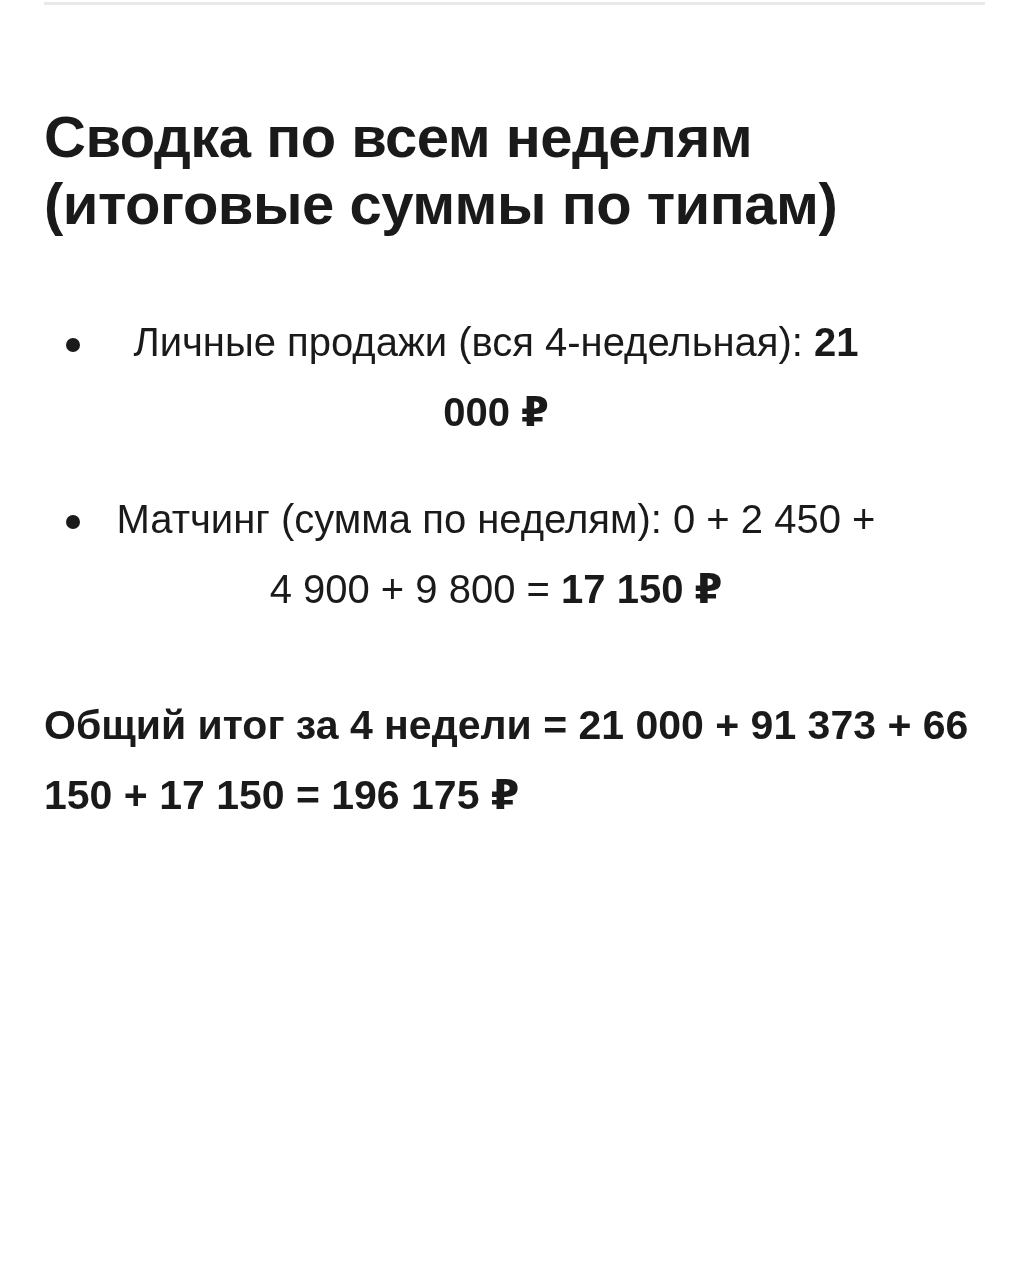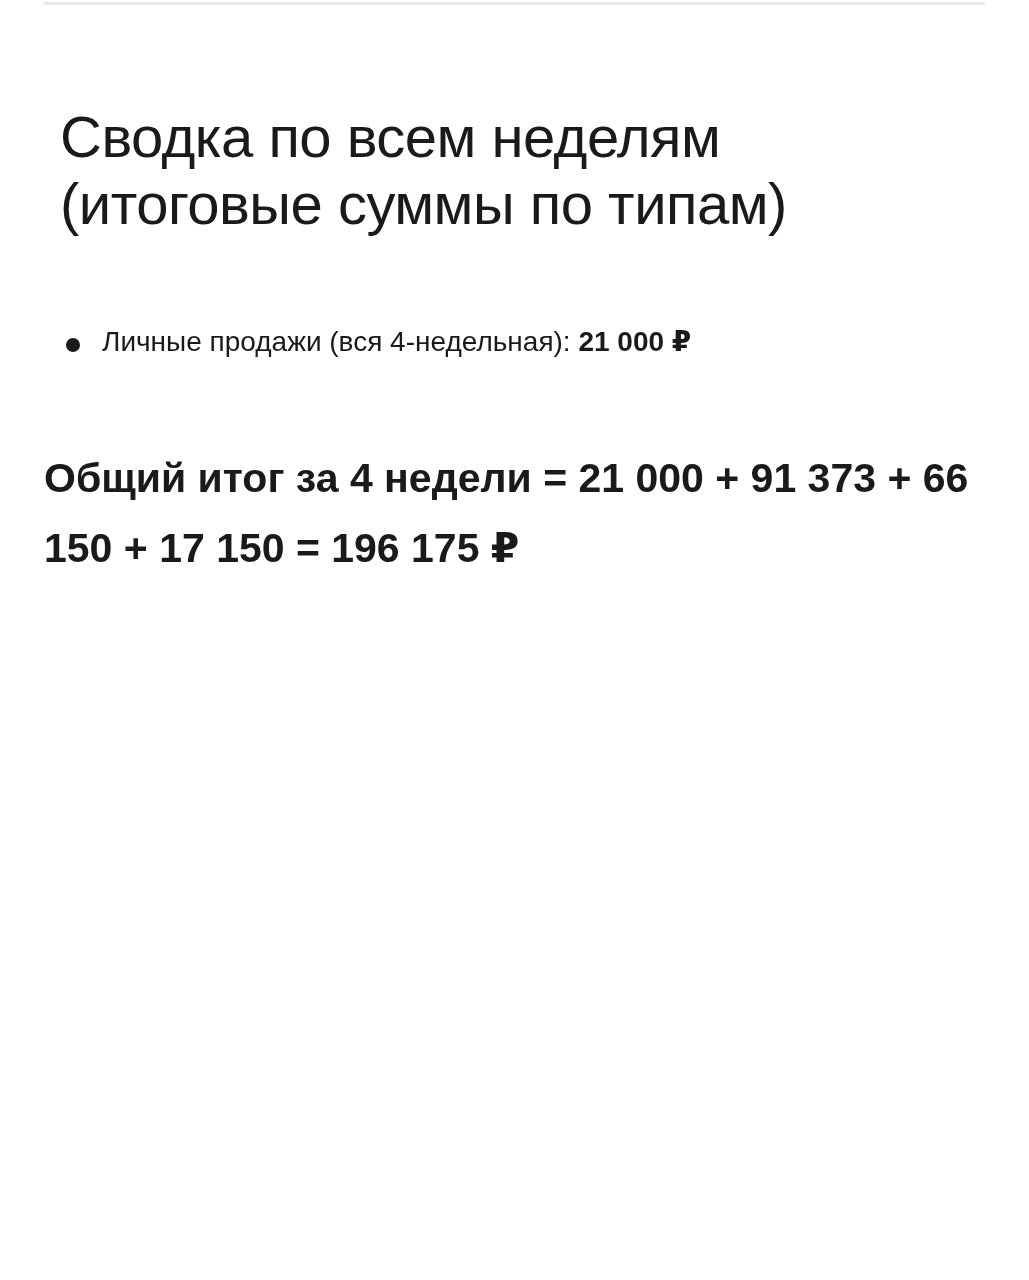--- a/index.html
+++ b/index.html
@@ -20,39 +20,40 @@
     height: 1280px;
     padding: 0 44px;
   }
   .top-divider {
     border: none;
     height: 3px;
     background: #e9e9e9;
     margin: 2px 0 0 0;
   }
   .page-title {
-    margin: 98px 0 0 16px;
+    margin: 98px 0 0 0;
     font-size: 58px;
     line-height: 67px;
-    font-weight: 400;
+    font-weight: 700;
     letter-spacing: -0.5px;
     color: #1a1a1a;
     max-width: 940px;
   }
   .summary-list {
     list-style: none;
     margin: 70px 0 0 0;
     padding: 0 95px 0 58px;
   }
   .summary-item {
     position: relative;
-    font-size: 28px;
+    font-size: 40px;
     line-height: 70px;
     font-weight: 400;
     margin: 0 0 37px 0;
+    text-align: center;
   }
   .summary-item:last-child {
     margin-bottom: 0;
   }
   .bullet-dot {
     position: absolute;
     left: -36px;
     top: 31px;
     width: 14px;
     height: 14px;
@@ -77,17 +78,21 @@
 
   <hr class="top-divider">
 
   <h1 class="page-title">Сводка по всем неделям (итоговые суммы по типам)</h1>
 
   <ul class="summary-list">
     <li class="summary-item">
       <span class="bullet-dot"></span>
       <span>Личные продажи (вся 4-недельная): </span><strong class="amount-bold">21 000 ₽</strong>
     </li>
+    <li class="summary-item">
+      <span class="bullet-dot"></span>
+      <span>Матчинг (сумма по неделям): 0 + 2 450 + 4 900 + 9 800 = </span><strong class="amount-bold">17 150 ₽</strong>
+    </li>
   </ul>
 
   <p class="grand-total">Общий итог за 4 недели = 21 000 + 91 373 + 66 150 + 17 150 = 196 175 ₽</p>
 
 </div>
 
 </body></html>

